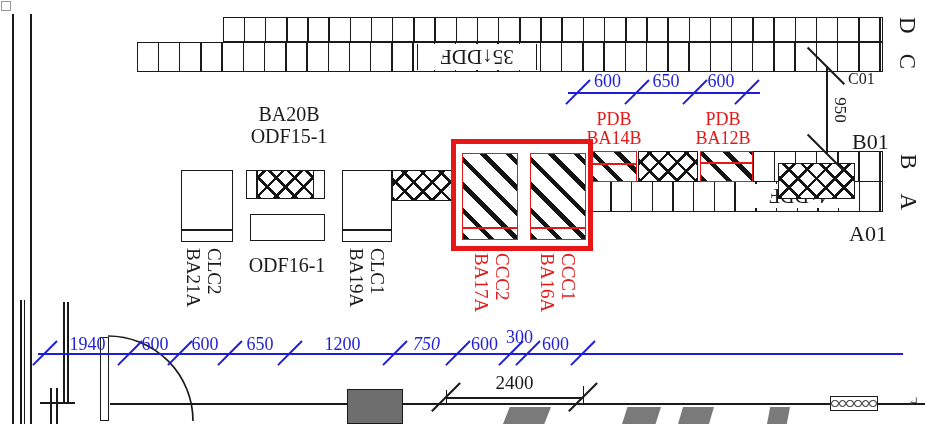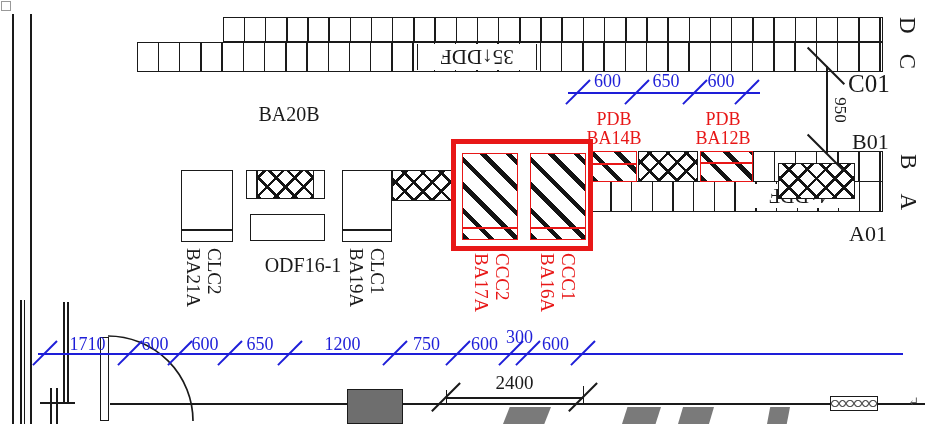--- a/index.html
+++ b/index.html
@@ -102,25 +102,26 @@
   <div class="box dhatch redborder" style="left:700px;top:151px;width:53px;height:31px;z-index:2;">
     <div class="rdivider" style="top:10px;"></div>
   </div>
   <div class="box xhatch" style="left:778px;top:163px;width:77px;height:36px;z-index:3;"></div>
 
   <div class="dtext cellborders flip" style="left:417px;top:44px;width:120px;height:26px;z-index:3;">35↑DDF</div>
   <div class="dtext flip" style="left:748px;top:184px;width:102px;height:24px;z-index:2;font-size:20px;">4↑DDF</div>
 
   <div class="lbl" style="left:249px;top:104px;width:80px;font-size:20px;">
     <div>BA20B</div>
-  </div>
-  <div class="lbl" style="left:262px;top:255px;width:82px;font-size:20px;">
+    <div>ODF15-1</div>
+  </div>
+  <div class="lbl" style="left:246px;top:255px;width:82px;font-size:20px;">
     <div>ODF16-1</div>
   </div>
-  <div class="lbl" style="left:848px;top:70px;font-size:25px;">C01</div>
+  <div class="lbl" style="left:848px;top:70px;font-size:16px;">C01</div>
   <div class="lbl" style="left:852px;top:130px;font-size:22px;">B01</div>
   <div class="lbl" style="left:849px;top:222px;font-size:22px;">A01</div>
 
   <div class="lbl red" style="left:583px;top:110px;width:62px;font-size:18px;">
     <div>PDB</div>
     <div>BA14B</div>
   </div>
   <div class="lbl red" style="left:692px;top:110px;width:62px;font-size:18px;">
     <div>PDB</div>
     <div>BA12B</div>
@@ -182,26 +183,26 @@
       <div style="position: absolute; left: 44px; top: 336px; width: 1.8px; height: 34px; background: rgb(30, 30, 216); transform: rotate(45deg);"></div>
       <div style="position: absolute; left: 129px; top: 336px; width: 1.8px; height: 34px; background: rgb(30, 30, 216); transform: rotate(45deg);"></div>
       <div style="position: absolute; left: 179px; top: 336px; width: 1.8px; height: 34px; background: rgb(30, 30, 216); transform: rotate(45deg);"></div>
       <div style="position: absolute; left: 229px; top: 336px; width: 1.8px; height: 34px; background: rgb(30, 30, 216); transform: rotate(45deg);"></div>
       <div style="position: absolute; left: 289px; top: 336px; width: 1.8px; height: 34px; background: rgb(30, 30, 216); transform: rotate(45deg);"></div>
       <div style="position: absolute; left: 394px; top: 336px; width: 1.8px; height: 34px; background: rgb(30, 30, 216); transform: rotate(45deg);"></div>
       <div style="position: absolute; left: 457px; top: 336px; width: 1.8px; height: 34px; background: rgb(30, 30, 216); transform: rotate(45deg);"></div>
       <div style="position: absolute; left: 510px; top: 336px; width: 1.8px; height: 34px; background: rgb(30, 30, 216); transform: rotate(45deg);"></div>
       <div style="position: absolute; left: 527px; top: 336px; width: 1.8px; height: 34px; background: rgb(30, 30, 216); transform: rotate(45deg);"></div>
       <div style="position: absolute; left: 582px; top: 336px; width: 1.8px; height: 34px; background: rgb(30, 30, 216); transform: rotate(45deg);"></div>
-      <div class="dim-label" style="position: absolute; left: 47.5px; top: 334px; width: 80px; text-align: center; font-size: 18px; color: rgb(30, 30, 216);">1710</div>
+      <div class="dim-label" style="position: absolute; left: 47.5px; top: 334px; width: 80px; text-align: center; font-size: 18px; color: rgb(30, 30, 216);">1940</div>
       <div class="dim-label" style="position: absolute; left: 115px; top: 334px; width: 80px; text-align: center; font-size: 18px; color: rgb(30, 30, 216);">600</div>
       <div class="dim-label" style="position: absolute; left: 165px; top: 334px; width: 80px; text-align: center; font-size: 18px; color: rgb(30, 30, 216);">600</div>
       <div class="dim-label" style="position: absolute; left: 220px; top: 334px; width: 80px; text-align: center; font-size: 18px; color: rgb(30, 30, 216);">650</div>
       <div class="dim-label" style="position: absolute; left: 302.5px; top: 334px; width: 80px; text-align: center; font-size: 18px; color: rgb(30, 30, 216);">1200</div>
-      <div class="dim-label" style="position: absolute; left: 386.5px; top: 334px; width: 80px; text-align: center; font-size: 18px; color: rgb(30, 30, 216);">750</div>
+      <div class="dim-label" style="position: absolute; left: 386.5px; top: 334px; width: 80px; text-align: center; font-size: 18px; color: rgb(30, 30, 216); font-style: italic;">750</div>
       <div class="dim-label" style="position: absolute; left: 444.5px; top: 334px; width: 80px; text-align: center; font-size: 18px; color: rgb(30, 30, 216);">600</div>
       <div class="dim-label" style="position: absolute; left: 479.5px; top: 327px; width: 80px; text-align: center; font-size: 18px; color: rgb(30, 30, 216);">300</div>
       <div class="dim-label" style="position: absolute; left: 515.5px; top: 334px; width: 80px; text-align: center; font-size: 18px; color: rgb(30, 30, 216);">600</div>
     </div>
     <div style="position: absolute; left: 0px; top: 0px; z-index: 5;">
       <div style="position: absolute; left: 826px; top: 66px; width: 1.7px; height: 87px; background: rgb(26, 26, 26);"></div>
       <div style="position: absolute; left: 825px; top: 40px; width: 1.8px; height: 52px; background: rgb(26, 26, 26); transform: rotate(-45deg);"></div>
       <div style="position: absolute; left: 825px; top: 127px; width: 1.8px; height: 52px; background: rgb(26, 26, 26); transform: rotate(-45deg);"></div>
       <div style="position: absolute; left: 850px; top: 86.5px;">
         <div style="width: 46px; height: 18px; transform: rotate(90deg); transform-origin: 0px 0px; font-size: 17px; color: rgb(26, 26, 26); text-align: center;">950</div>

